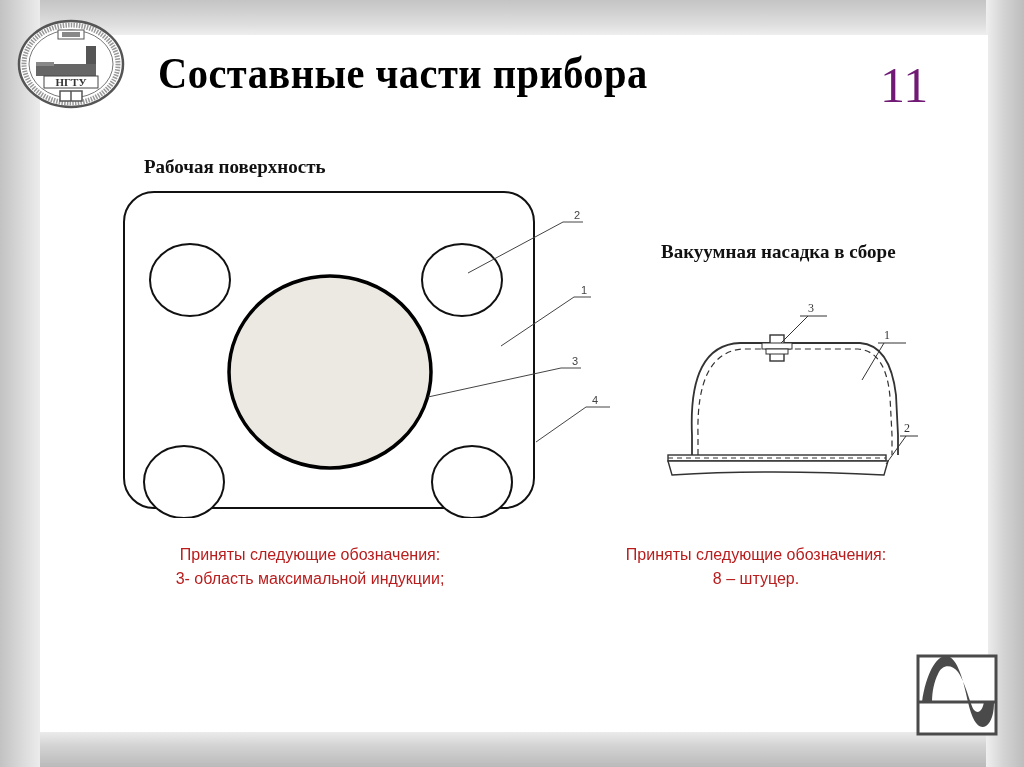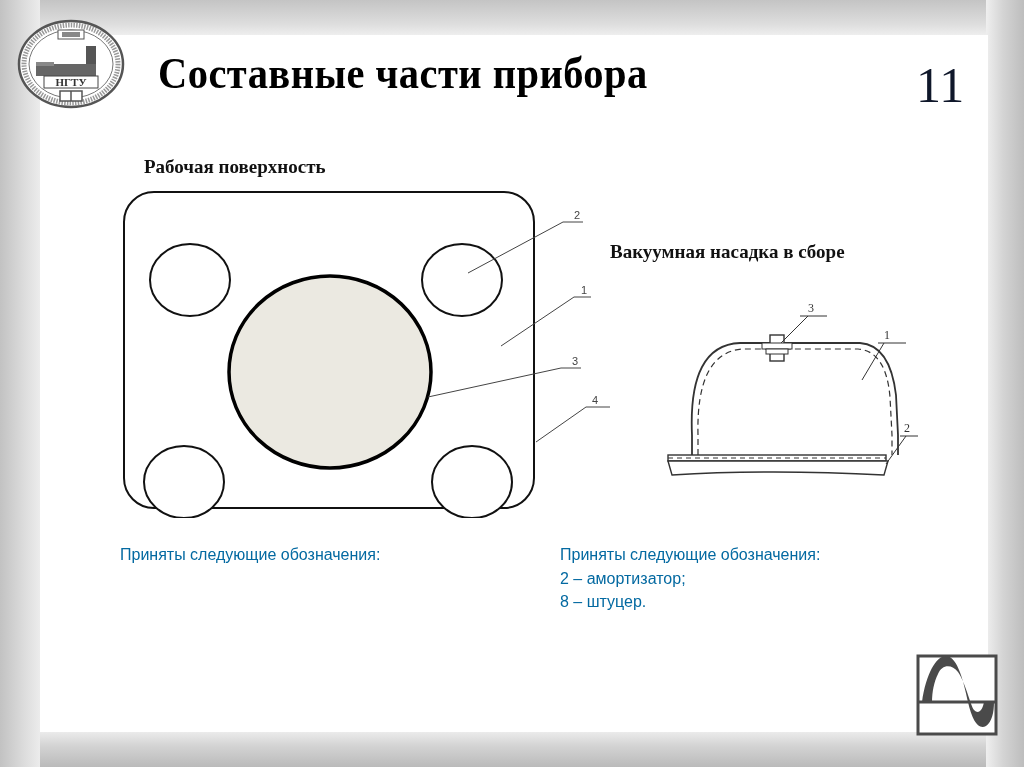--- a/index.html
+++ b/index.html
@@ -7,30 +7,30 @@
   .frame { position:absolute; left:0; top:0; width:1024px; height:767px;
     background: linear-gradient(to bottom, #bdbdbd 0%, #d9d9d9 3%, #e6e6e6 4.5%, #d2d2d2 100%); }
   .frame-left { position:absolute; left:0; top:0; width:40px; height:767px; background:linear-gradient(to right,#c2c2c2,#dcdcdc 60%,#ececec); }
   .frame-right { position:absolute; right:0; top:0; width:38px; height:767px; background:linear-gradient(to left,#bdbdbd,#d4d4d4 55%,#efefef); }
   .frame-top { position:absolute; left:0; top:0; width:1024px; height:35px; background:linear-gradient(to bottom,#c4c4c4,#dedede 70%,#eeeeee); }
   .frame-bottom { position:absolute; left:0; bottom:0; width:1024px; height:35px; background:linear-gradient(to top,#bababa,#d3d3d3 60%,#ebebeb); }
   .inner { position:absolute; left:40px; top:35px; width:948px; height:697px; background:#ffffff; }
 
   .logo { position:absolute; left:16px; top:18px; width:110px; height:92px; }
   .title { position:absolute; left:158px; top:48px; font-family:"Liberation Serif", serif; font-weight:bold; font-size:44px; color:#000; letter-spacing:0.5px; transform:scaleX(0.92); transform-origin:left top; }
-  .page-num { position:absolute; left:916px; top:56px; font-family:"Liberation Serif", serif; font-size:50px; color:#0f172a; }
+  .page-num { position:absolute; left:880px; top:56px; font-family:"Liberation Serif", serif; font-size:50px; color:#701a75; }
 
   .subtitle { position:absolute; font-family:"Liberation Serif", serif; font-weight:bold; font-size:19px; color:#111; }
   .sub-left { left:144px; top:156px; }
-  .sub-right { left:610px; top:241px; }
+  .sub-right { left:661px; top:241px; }
 
   .drawing-left { position:absolute; left:118px; top:178px; width:510px; height:340px; }
   .drawing-right { position:absolute; left:650px; top:285px; width:330px; height:220px; }
 
-  .legend { position:absolute; font-size:16px; color:#0369a1; text-align:left; line-height:23.5px; }
+  .legend { position:absolute; font-size:16px; color:#b91c1c; text-align:center; line-height:23.5px; }
   .legend-left { left:120px; top:543px; width:380px; }
   .legend-right { left:560px; top:543px; width:392px; }
   .legend div { white-space:nowrap; }
 
   .corner-logo { position:absolute; left:916px; top:654px; width:82px; height:84px; }
 </style>
 </head>
 <body>
 
 <div class="frame"></div>
@@ -102,25 +102,25 @@
   <line x1="228" y1="58" x2="256" y2="58" stroke="#333" stroke-width="1"></line>
   <line x1="236" y1="179" x2="256" y2="151" stroke="#333" stroke-width="1"></line>
   <line x1="250" y1="151" x2="268" y2="151" stroke="#333" stroke-width="1"></line>
   <text x="158" y="27" font-size="12" fill="#333" font-family="Liberation Serif, serif">3</text>
   <text x="234" y="54" font-size="12" fill="#333" font-family="Liberation Serif, serif">1</text>
   <text x="254" y="147" font-size="12" fill="#333" font-family="Liberation Serif, serif">2</text>
 </svg>
 
 <div class="legend legend-left">
   <div>Приняты следующие обозначения:</div>
+  <div>3- область максимальной индукции;</div>
 </div>
 
 <div class="legend legend-right">
   <div>Приняты следующие обозначения:</div>
-  <div>2 – амортизатор;</div>
   <div>8 – штуцер.</div>
 </div>
 
 <svg class="corner-logo" viewBox="0 0 82 84">
   <rect x="2" y="2" width="78" height="78" fill="#fff" stroke="#4a4a4a" stroke-width="3"></rect>
   <line x1="2" y1="48" x2="80" y2="48" stroke="#4a4a4a" stroke-width="3"></line>
   <path d="M6 48 C10 20 20 2 30 2 C42 2 48 30 52 48 C56 66 62 76 70 72 C76 68 78 58 78 48 L68 48 C66 58 62 60 58 56 C54 50 50 30 42 18 C36 10 26 10 22 20 C18 28 16 38 16 48 Z" fill="#4a4a4a"></path>
 </svg>
 
 </body></html>

